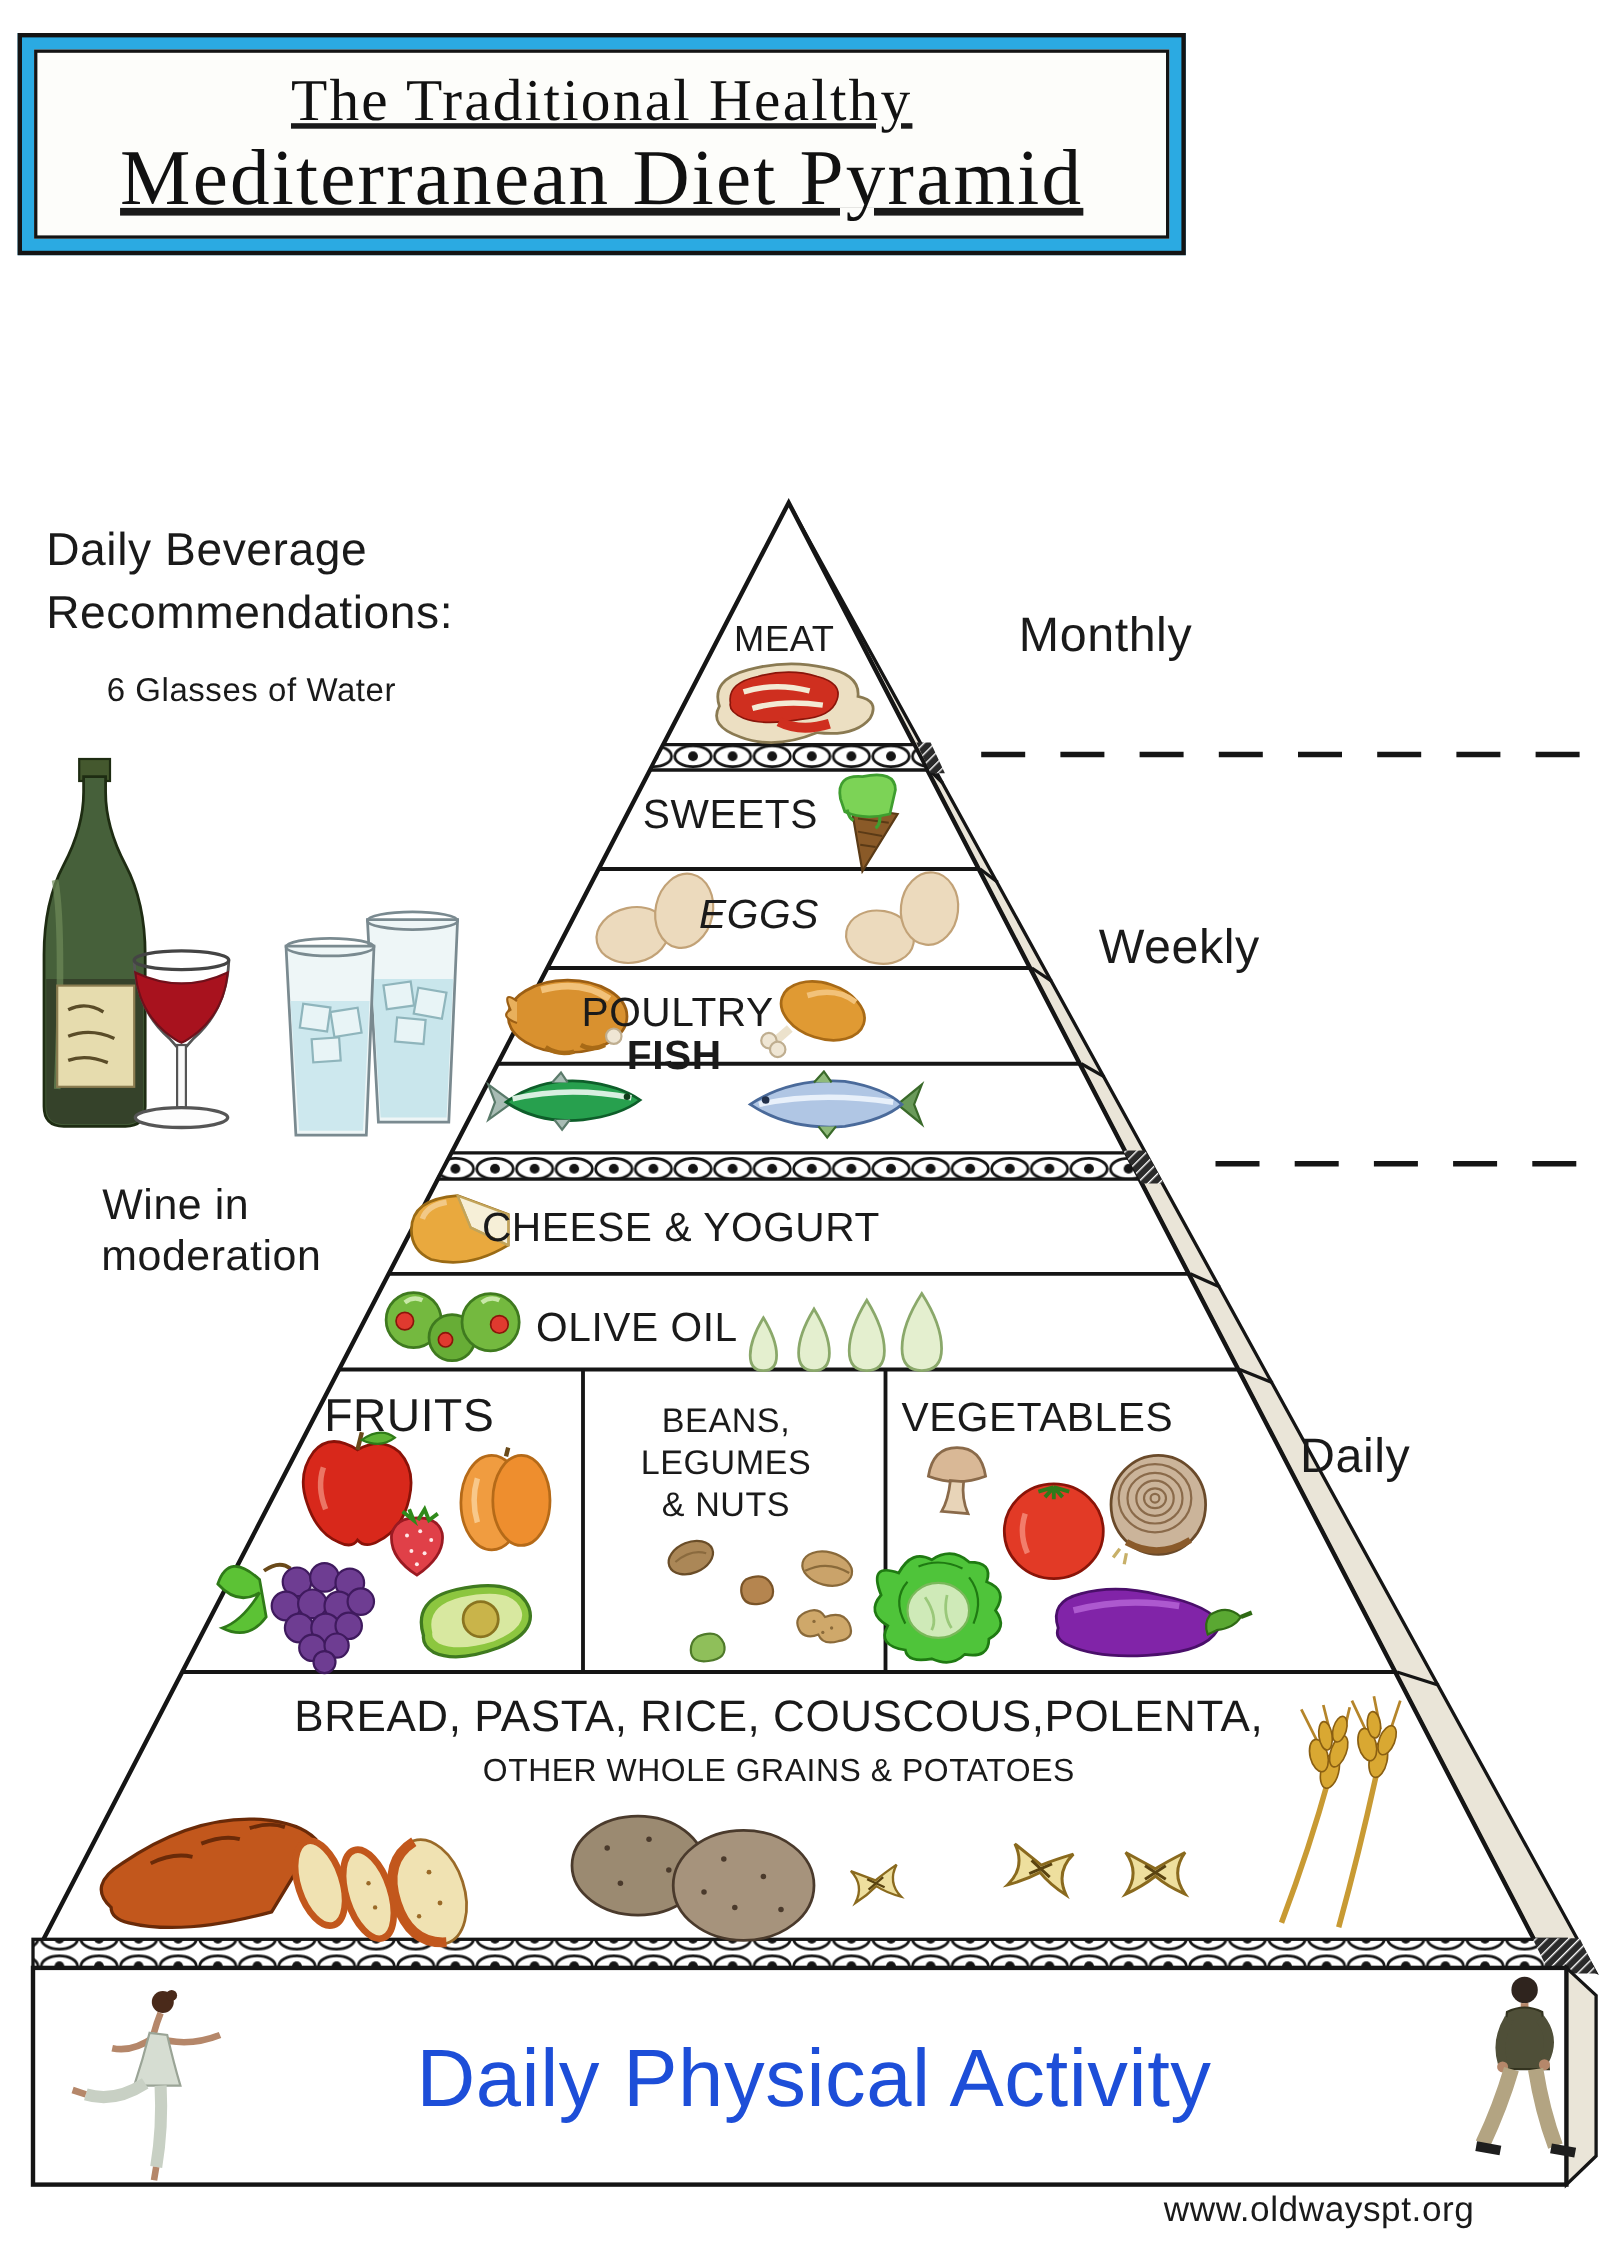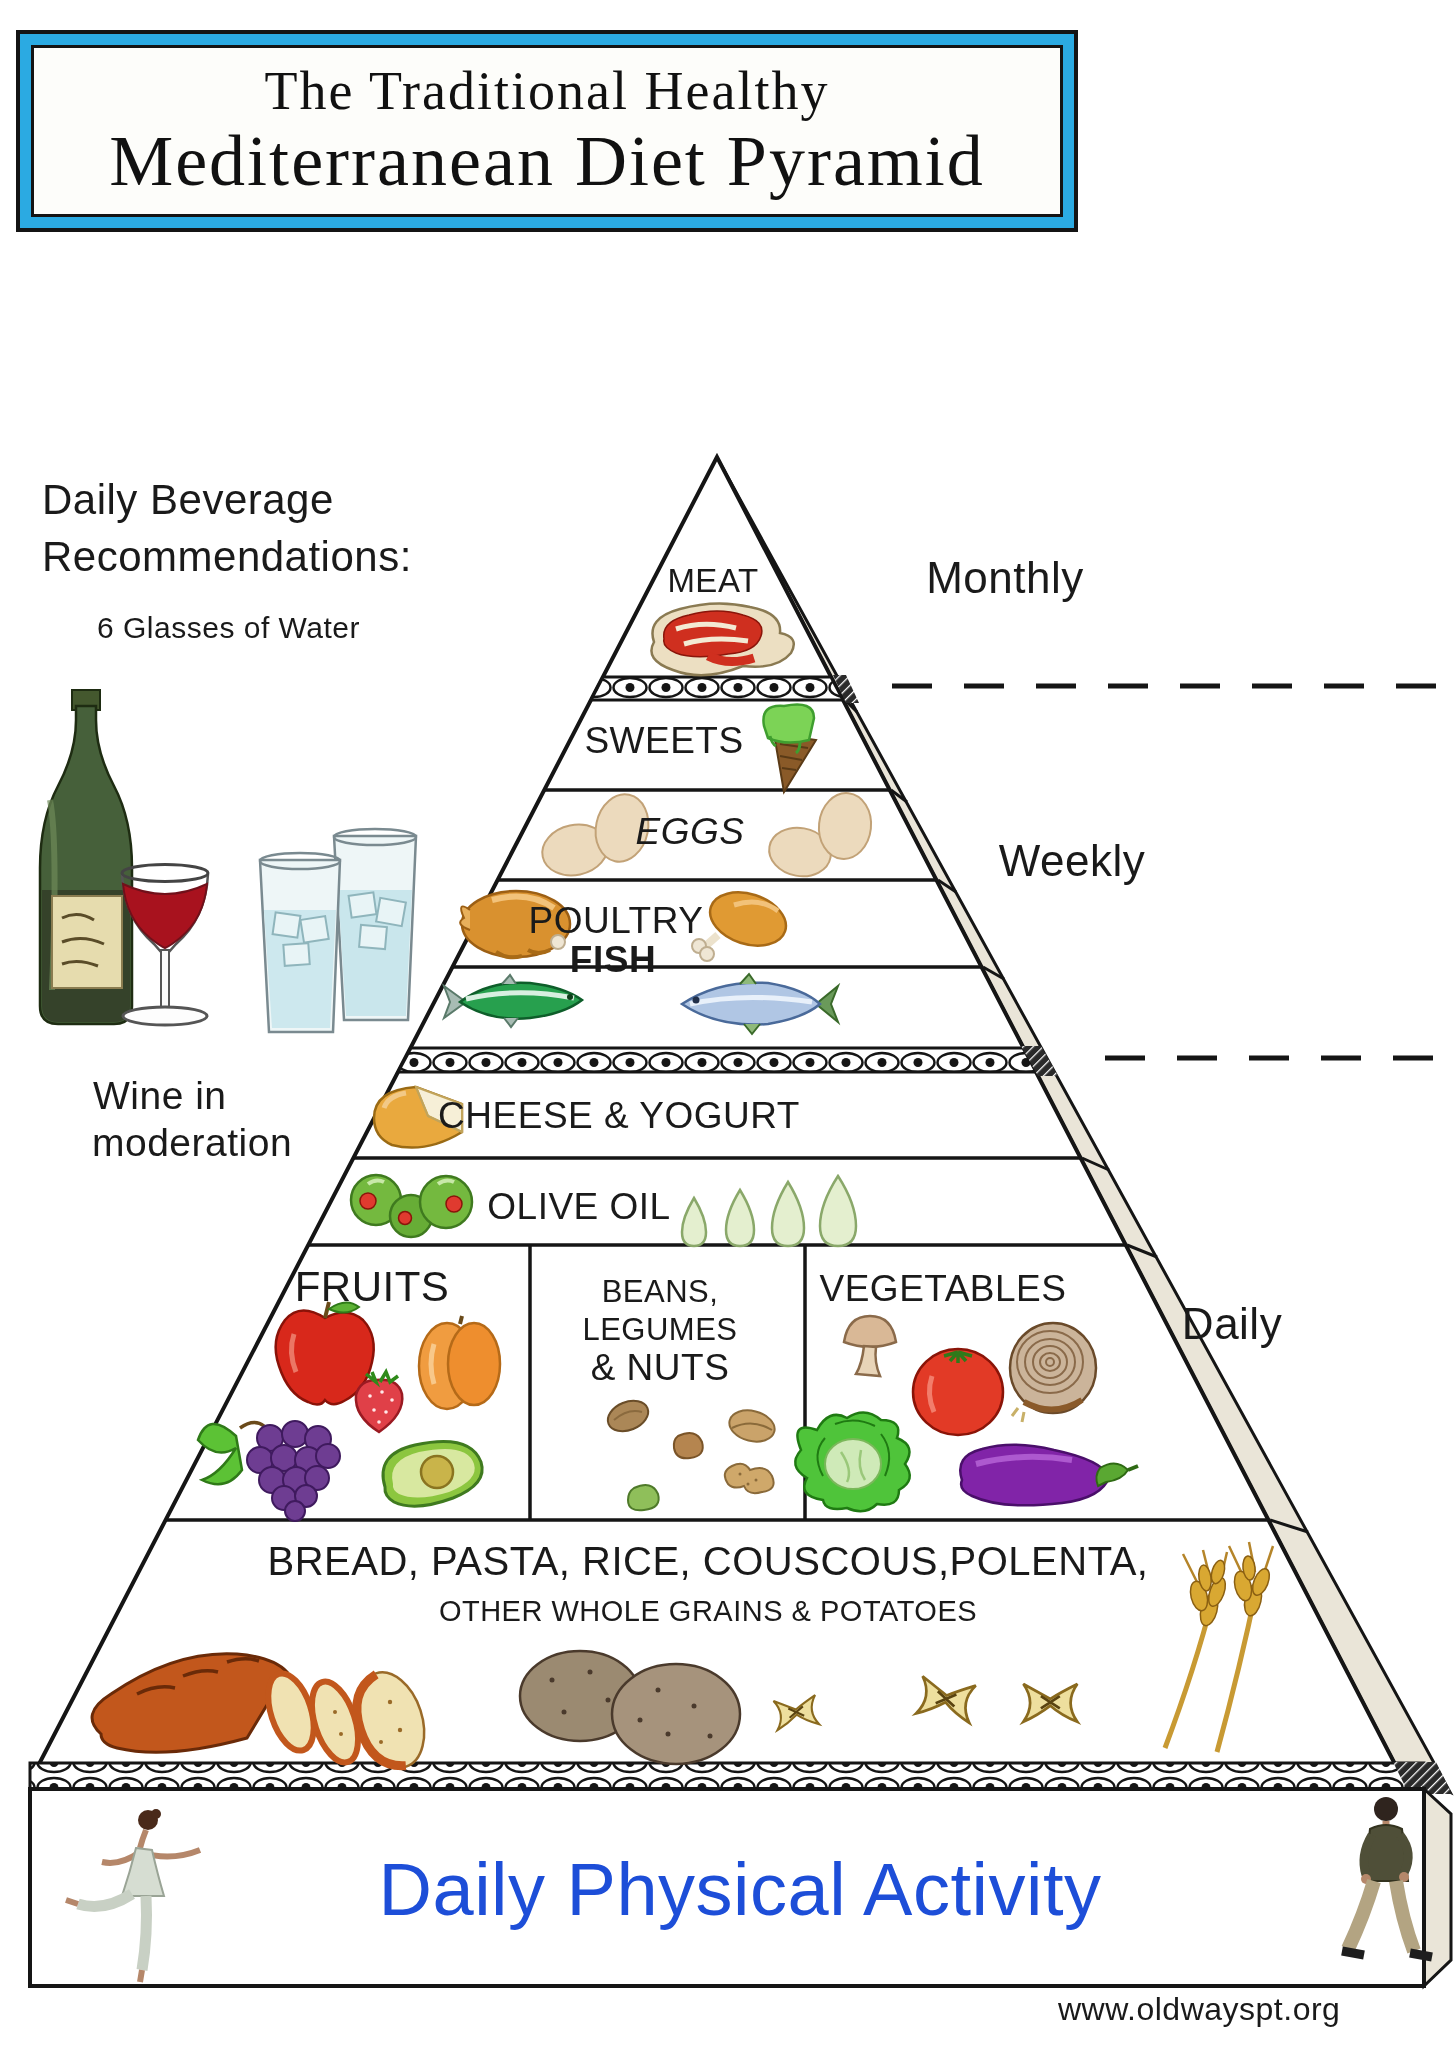--- a/index.html
+++ b/index.html
@@ -4,21 +4,21 @@
 <style>
   html,body{margin:0;padding:0;background:#ffffff;}
   .page{position:relative;width:1454px;height:2048px;background:#ffffff;overflow:hidden;
         font-family:"Liberation Sans",sans-serif;color:#1a1a1a;}
   .lbl{position:absolute;transform:translate(-50%,-50%);white-space:nowrap;letter-spacing:.5px;}
   .lbl-left{position:absolute;transform:translateY(-50%);white-space:nowrap;letter-spacing:.5px;}
   .serif{font-family:"Liberation Serif",serif;letter-spacing:2px;}
   .title-box{position:absolute;left:16px;top:30px;width:1062px;height:202px;
              border:4px solid #141414;background:#2baae2;padding:11px;box-sizing:border-box;}
   .title-inner{width:100%;height:100%;background:#fdfdfa;border:3px solid #141414;
-               display:flex;flex-direction:column;align-items:center;justify-content:center;box-sizing:border-box;}
+               display:flex;flex-direction:column;align-items:center;justify-content:center;box-sizing:border-box;text-decoration:underline;}
   .t1{font-size:54px;line-height:1.15;color:#111;}
   .t2{font-size:72px;line-height:1.1;color:#111;}
   svg{position:absolute;left:0;top:0;}
 </style>
 </head>
 <body>
 
 <div class="page">
 
   <svg width="1454" height="2048" viewBox="0 0 1454 2048">
@@ -421,21 +421,21 @@
   <div class="lbl" style="left:713px;top:581px;font-size:33px;">MEAT</div>
   <div class="lbl" style="left:664px;top:741px;font-size:37px;">SWEETS</div>
   <div class="lbl" style="left:690px;top:832px;font-size:37px;font-style:italic;">EGGS</div>
   <div class="lbl" style="left:616px;top:921px;font-size:37px;">POULTRY</div>
   <div class="lbl" style="left:613px;top:960px;font-size:37px;font-weight:bold;">FISH</div>
   <div class="lbl" style="left:619px;top:1116px;font-size:37px;">CHEESE &amp; YOGURT</div>
   <div class="lbl" style="left:579px;top:1207px;font-size:37px;">OLIVE OIL</div>
   <div class="lbl" style="left:372px;top:1287px;font-size:42px;">FRUITS</div>
   <div class="lbl" style="left:660px;top:1292px;font-size:31px;">BEANS,</div>
   <div class="lbl" style="left:660px;top:1330px;font-size:31px;">LEGUMES</div>
-  <div class="lbl" style="left:660px;top:1368px;font-size:37px;">&amp; NUTS</div>
+  <div class="lbl" style="left:660px;top:1368px;font-size:31px;">&amp; NUTS</div>
   <div class="lbl" style="left:943px;top:1289px;font-size:37px;">VEGETABLES</div>
   <div class="lbl" style="left:708px;top:1561px;font-size:40px;">BREAD, PASTA, RICE, COUSCOUS,POLENTA,</div>
   <div class="lbl" style="left:708px;top:1611px;font-size:29px;">OTHER WHOLE GRAINS &amp; POTATOES</div>
 
   <div class="lbl" style="left:740px;top:1889px;font-size:74px;color:#1d4ed8;">Daily Physical Activity</div>
   <div class="lbl-left" style="left:1058px;top:2009px;font-size:32px;">www.oldwayspt.org</div>
 
 </div>
 
 </body></html>

